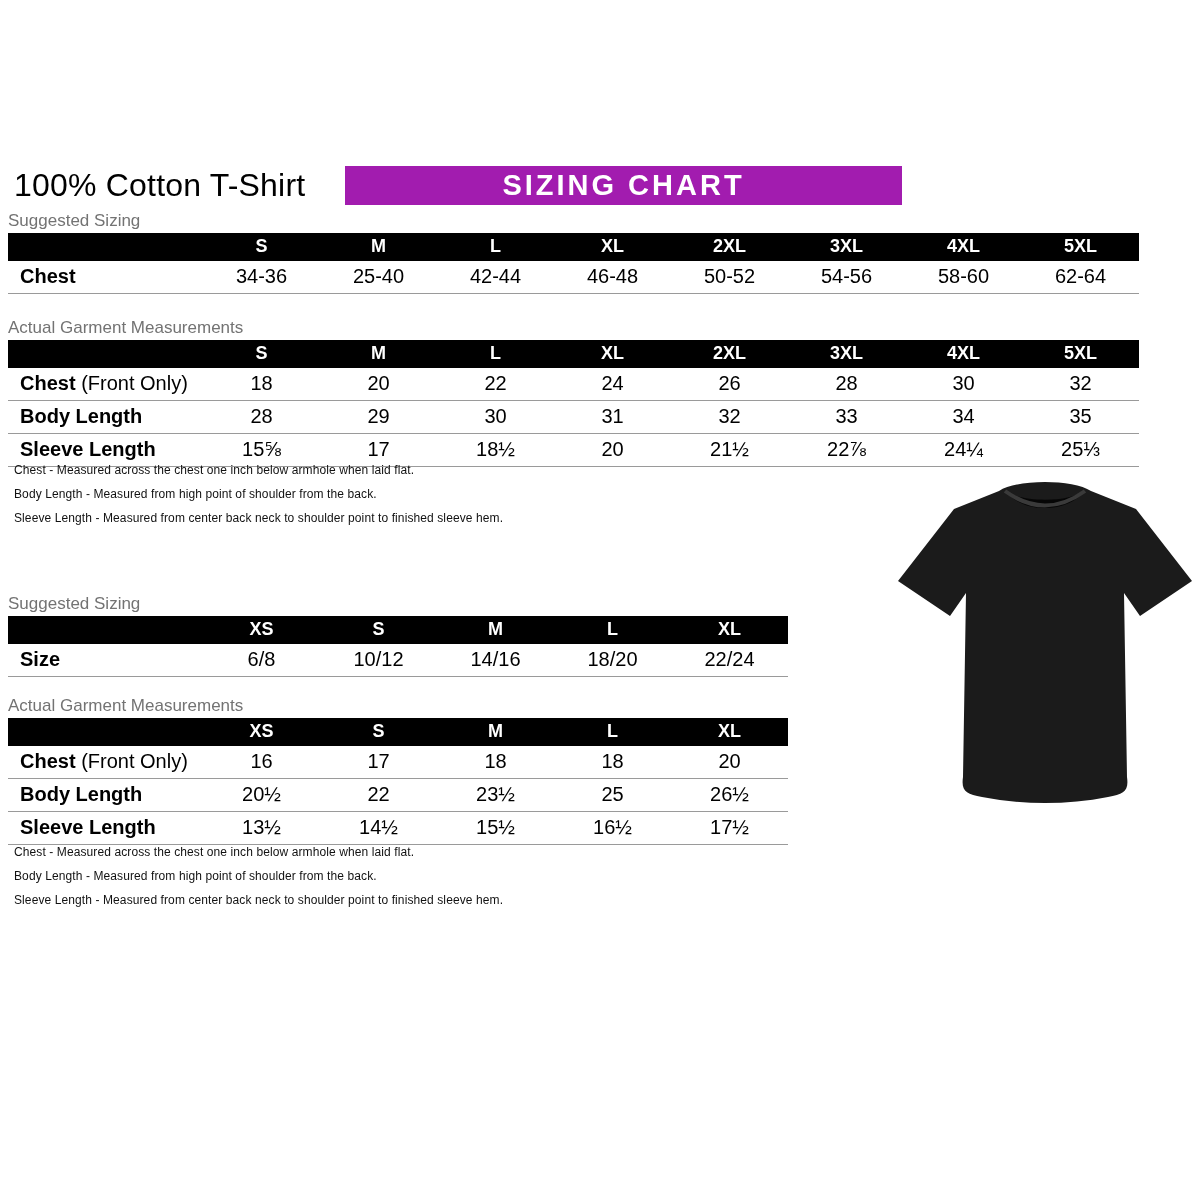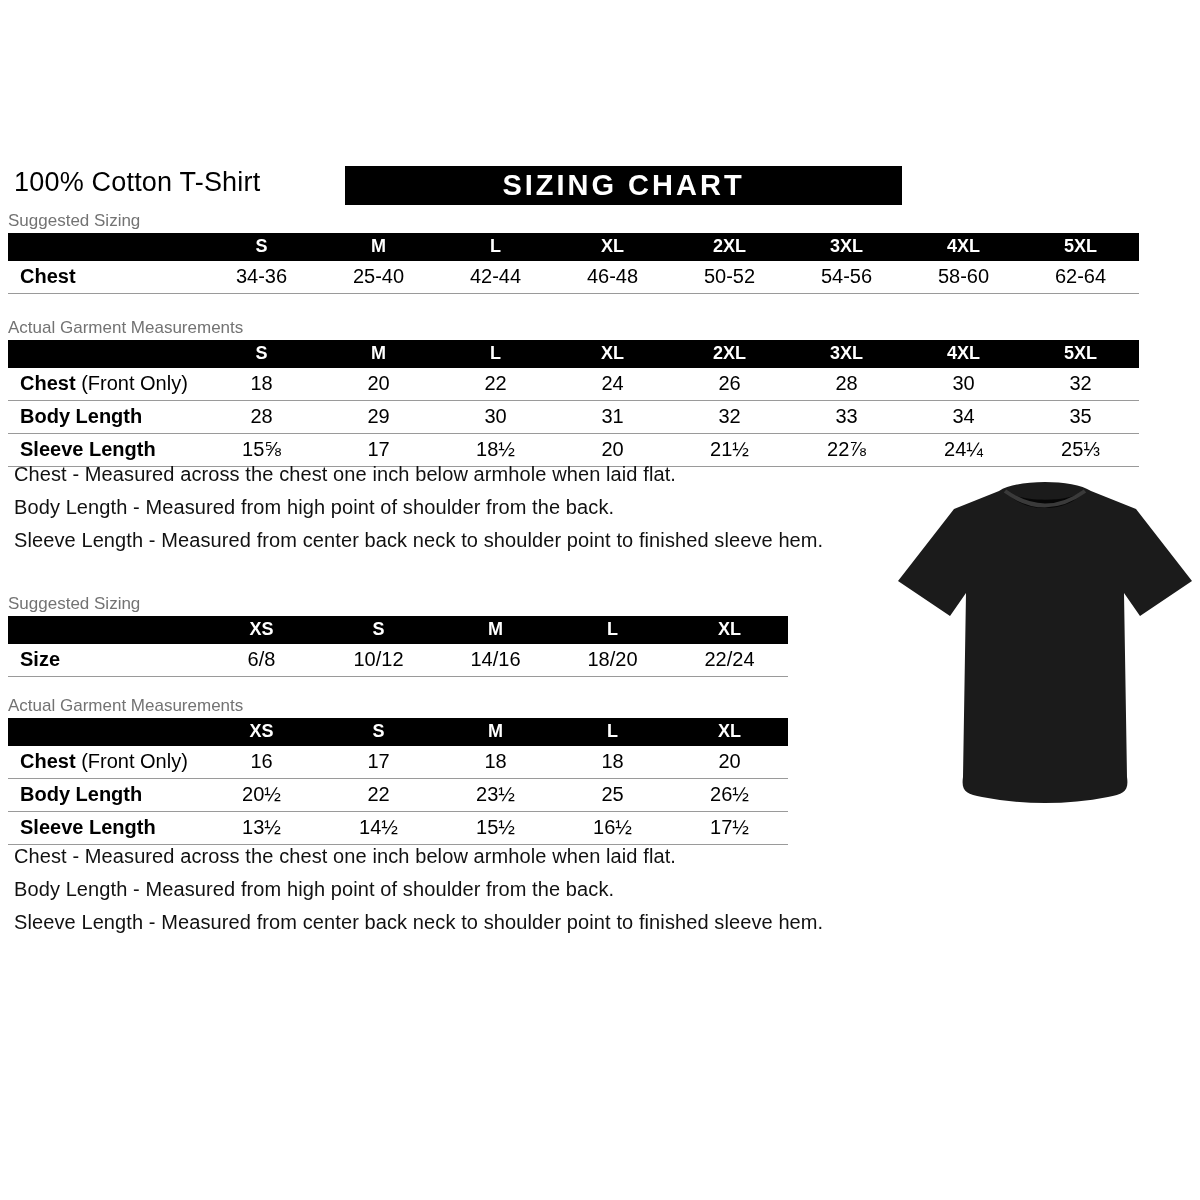--- a/index.html
+++ b/index.html
@@ -7,23 +7,23 @@
   .page {
     position:relative;
     width:1200px; height:1200px;
     background:#ffffff;
     font-family:"Liberation Sans", sans-serif;
     color:#000;
     overflow:hidden;
   }
   .abs { position:absolute; }
 
-  .title   { font-size:27px; font-weight:400; letter-spacing:0.2px; }
+  .title   { font-size:32px; font-weight:400; letter-spacing:0.2px; }
   .banner  {
-    background:#000000; color:#fff;
+    background:#a21caf; color:#fff;
     width:557px; height:39px; line-height:39px;
     text-align:center; font-size:29px; font-weight:700; letter-spacing:3px;
   }
   .section-label { font-size:17px; color:#737373; }
   .youth-title   { font-size:27px; font-weight:700; }
 
   table.size-table { border-collapse:collapse; table-layout:fixed; }
   .size-table th {
     background:#000; color:#fff;
     font-weight:700; font-size:18px; text-align:center;
@@ -33,21 +33,21 @@
     font-size:20px; text-align:center;
     padding:4px 0 5px 0;
     border-bottom:1px solid #9a9a9a;
   }
   .size-table td.rowlabel { text-align:left; padding-left:12px; font-weight:700; }
   .size-table td.rowlabel .sfx { font-weight:400; }
 
   .col-label-a { width:195px; } .col-size-a { width:117px; }
   .col-label-y { width:195px; } .col-size-y { width:117px; }
 
-  .notes .note-line { font-size:20px; color:#111; margin-bottom:10px; letter-spacing:0.1px; }
+  .notes .note-line { font-size:12px; color:#111; margin-bottom:10px; letter-spacing:0.1px; }
 
   .tshirt-wrap { width:298px; height:338px; }
 </style>
 </head>
 <body>
 
 <div class="page">
 
   <div class="abs title" style="left:14px; top:167px;">100% Cotton T-Shirt</div>
   <div class="abs banner" style="left:345px; top:166px;">SIZING CHART</div>

